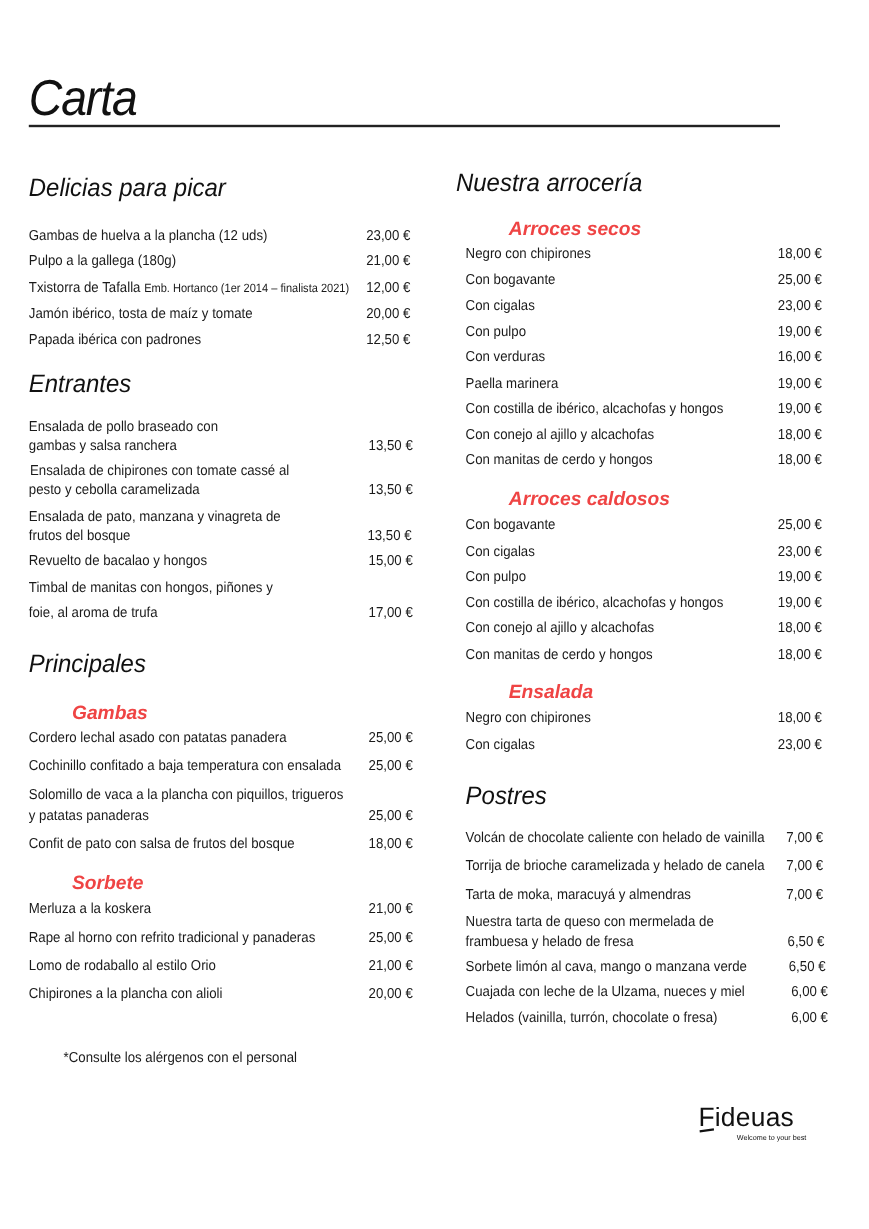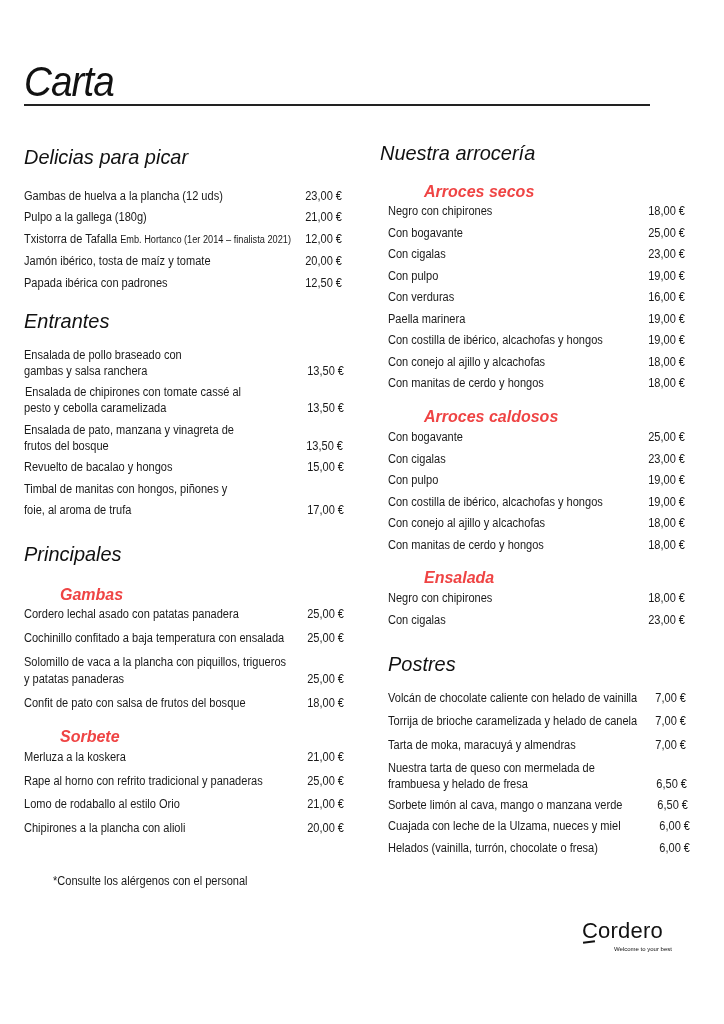--- a/index.html
+++ b/index.html
@@ -194,16 +194,16 @@
 <div class="item" style="left:388px;top:797px;">Sorbete limón al cava, mango o manzana verde</div>
 <div class="price" style="left:618px;top:797px;">6,50 €</div>
 
 <div class="item" style="left:388px;top:818px;">Cuajada con leche de la Ulzama, nueces y miel</div>
 <div class="price" style="left:620px;top:818px;">6,00 €</div>
 
 <div class="item" style="left:388px;top:840px;">Helados (vainilla, turrón, chocolate o fresa)</div>
 <div class="price" style="left:620px;top:840px;">6,00 €</div>
 
 <div class="logo">
-  <div class="logo-word">Cordero</div>
+  <div class="logo-word">Fideuas</div>
   <div class="logo-swoosh"></div>
   <div class="logo-tag">Welcome to your best</div>
 </div>
 
 </body></html>

